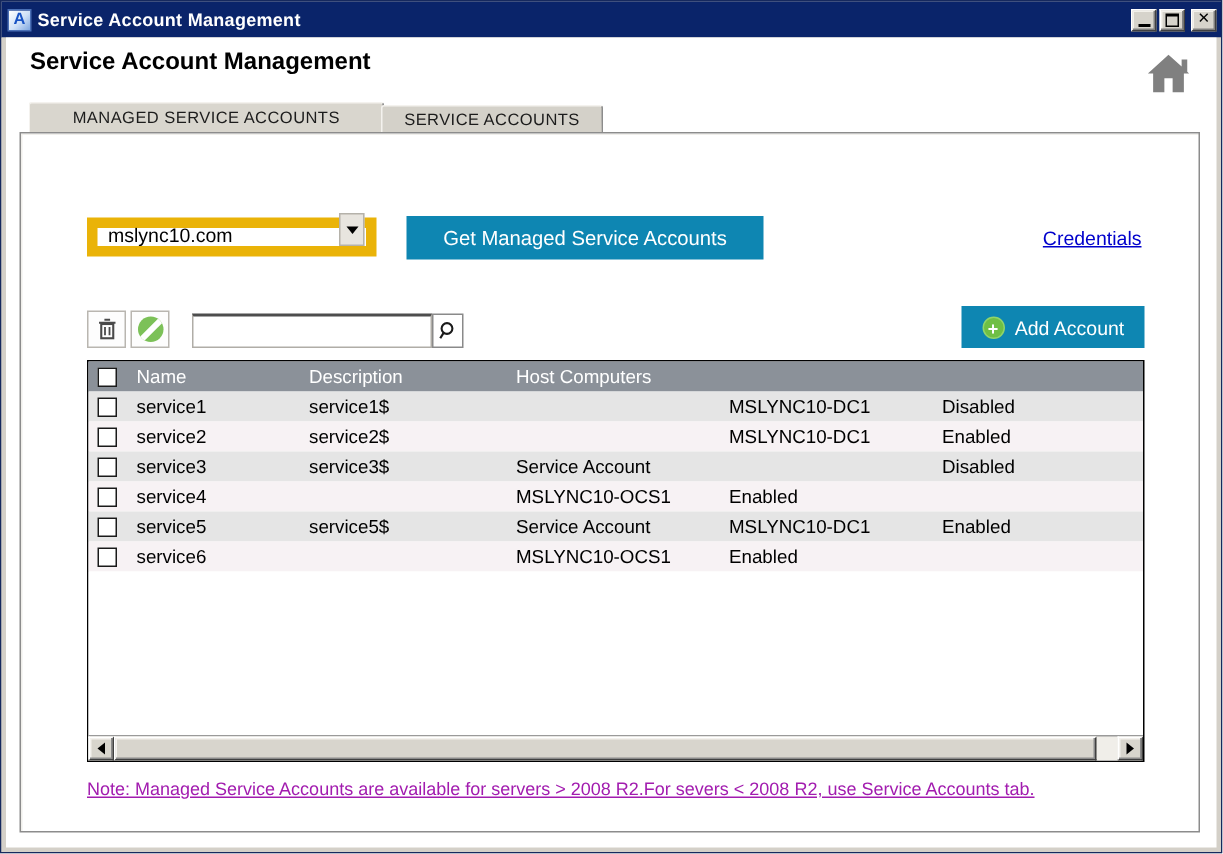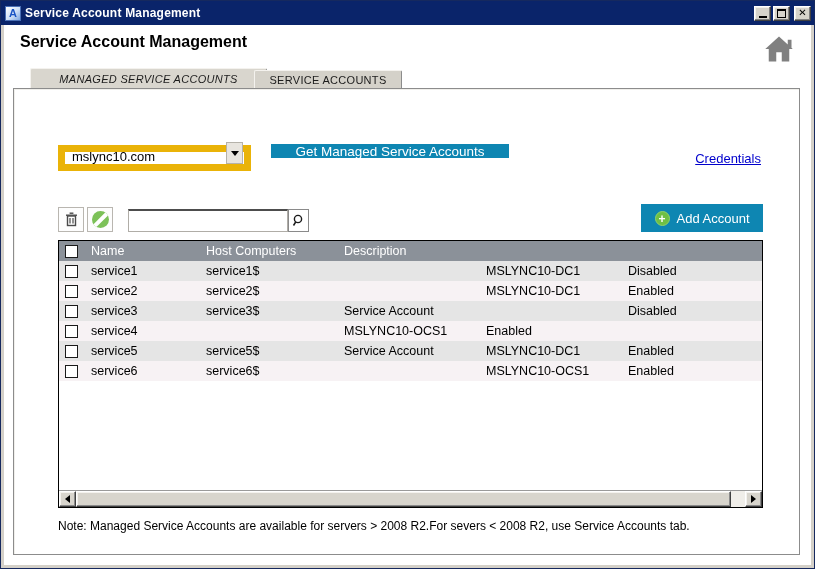--- a/index.html
+++ b/index.html
@@ -50,21 +50,21 @@
   
   .tab {
     position:absolute; background:#d9d6ce; color:#1c1c1c;
     font-size:11px; text-align:center;
     border:1px solid #8c8c8c; border-bottom:none;
     border-top-color:#f4f2ee; border-left-color:#f4f2ee;
     border-radius:2px 2px 0 0;
     display:flex; align-items:center; justify-content:center;
     letter-spacing:.3px;
   }
-  .tab-active { left:26px; top:43px; width:237px; height:21px;font-style:italic; }
+  .tab-active { left:15px; top:43px; width:237px; height:21px; }
   .tab-inactive { left:250px; top:45px; width:148px; height:19px; background:#d4d1c9; }
 
   
   .panel {
     position:absolute; left:9px; top:63px; width:787px; height:467px;
     border:1px solid #8c8c8c; background:#fff;
     box-shadow:inset 1px 1px 0 #f0efeb;
   }
 
   
@@ -79,21 +79,21 @@
     background:#e8e5df; border:1px solid #b5b2aa;
     display:flex; align-items:center; justify-content:center;
   }
   .tri-down { width:0; height:0; border-left:4px solid transparent; border-right:4px solid transparent; border-top:5px solid #000; }
 
   .btn-teal {
     background:#0E86B2; color:#fff; border:none;
     font-size:13.5px; font-family:"Liberation Sans", sans-serif;
     cursor:pointer; display:flex; align-items:center; justify-content:center;
   }
-  .get-btn { position:absolute; left:257px; top:55px; width:238px; height:14px; }
+  .get-btn { position:absolute; left:257px; top:55px; width:238px; height:29px; }
   .credentials { position:absolute; right:38px; top:62px; font-size:13px; color:#0000CC; text-decoration:underline; cursor:pointer; }
 
   
   .tool-btn {
     position:absolute; width:26px; height:25px; background:#fdfdfd;
     border:1px solid #b9b6b0; display:flex; align-items:center; justify-content:center; cursor:pointer;
   }
   .trash-btn { left:44px; top:118px; }
   .disable-btn { left:73px; top:118px; }
   .no-symbol {
@@ -155,21 +155,21 @@
   .tri-right { width:0; height:0; border-top:4px solid transparent; border-bottom:4px solid transparent; border-left:5px solid #000; }
   .sb-track { flex:1; position:relative; }
   .sb-thumb {
     position:absolute; left:0; top:0; height:16px; width:calc(100% - 14px);
     background:#d8d5cd;
     border:1px solid; border-color:#ffffff #404040 #404040 #ffffff;
     box-shadow:inset -1px -1px 0 #8a8a8a, inset 1px 1px 0 #f4f2ee;
     cursor:pointer;
   }
 
-  .note { position:absolute; left:44px; top:430px; font-size:12px; color:#000000; }
+  .note { position:absolute; left:44px; top:430px; font-size:12px; color:#a21caf;text-decoration:underline; }
 </style>
 </head>
 <body>
 
 <div class="window">
 
   <div class="titlebar">
     <div class="app-icon">A</div>
     <div class="titlebar-text">Service Account Management</div>
     <div class="winbtns">
@@ -241,22 +241,22 @@
           <span class="plus-circle">+</span>
           <span>Add Account</span>
         </button>
 
         <div class="table">
           <div class="thead tgrid">
             <span class="cell-check">
               <input type="checkbox" style="">
             </span>
             <span class="cell">Name</span>
+            <span class="cell">Description</span>
             <span class="cell">Host Computers</span>
-            <span class="cell">Description</span>
           </div>
 
           <div id="rows">
   <div class="trow tgrid">
     <span class="cell-check">
       <input type="checkbox" style="">
     </span>
     <span class="cell">service1</span>
     <span class="cell">service1$</span>
     <span class="cell"></span>
@@ -305,21 +305,20 @@
     <span class="cell">Service Account</span>
     <span class="cell">MSLYNC10-DC1</span>
     <span class="cell">Enabled</span>
   </div>
 
   <div class="trow tgrid">
     <span class="cell-check">
       <input type="checkbox" style="">
     </span>
     <span class="cell">service6</span>
-    <span class="cell">service6$</span>
     <span class="cell"></span>
     <span class="cell">MSLYNC10-OCS1</span>
     <span class="cell">Enabled</span>
   </div>
 </div>
 
           <div class="tfill"></div>
 
           <div class="hscroll">
             <div class="sb-btn">

